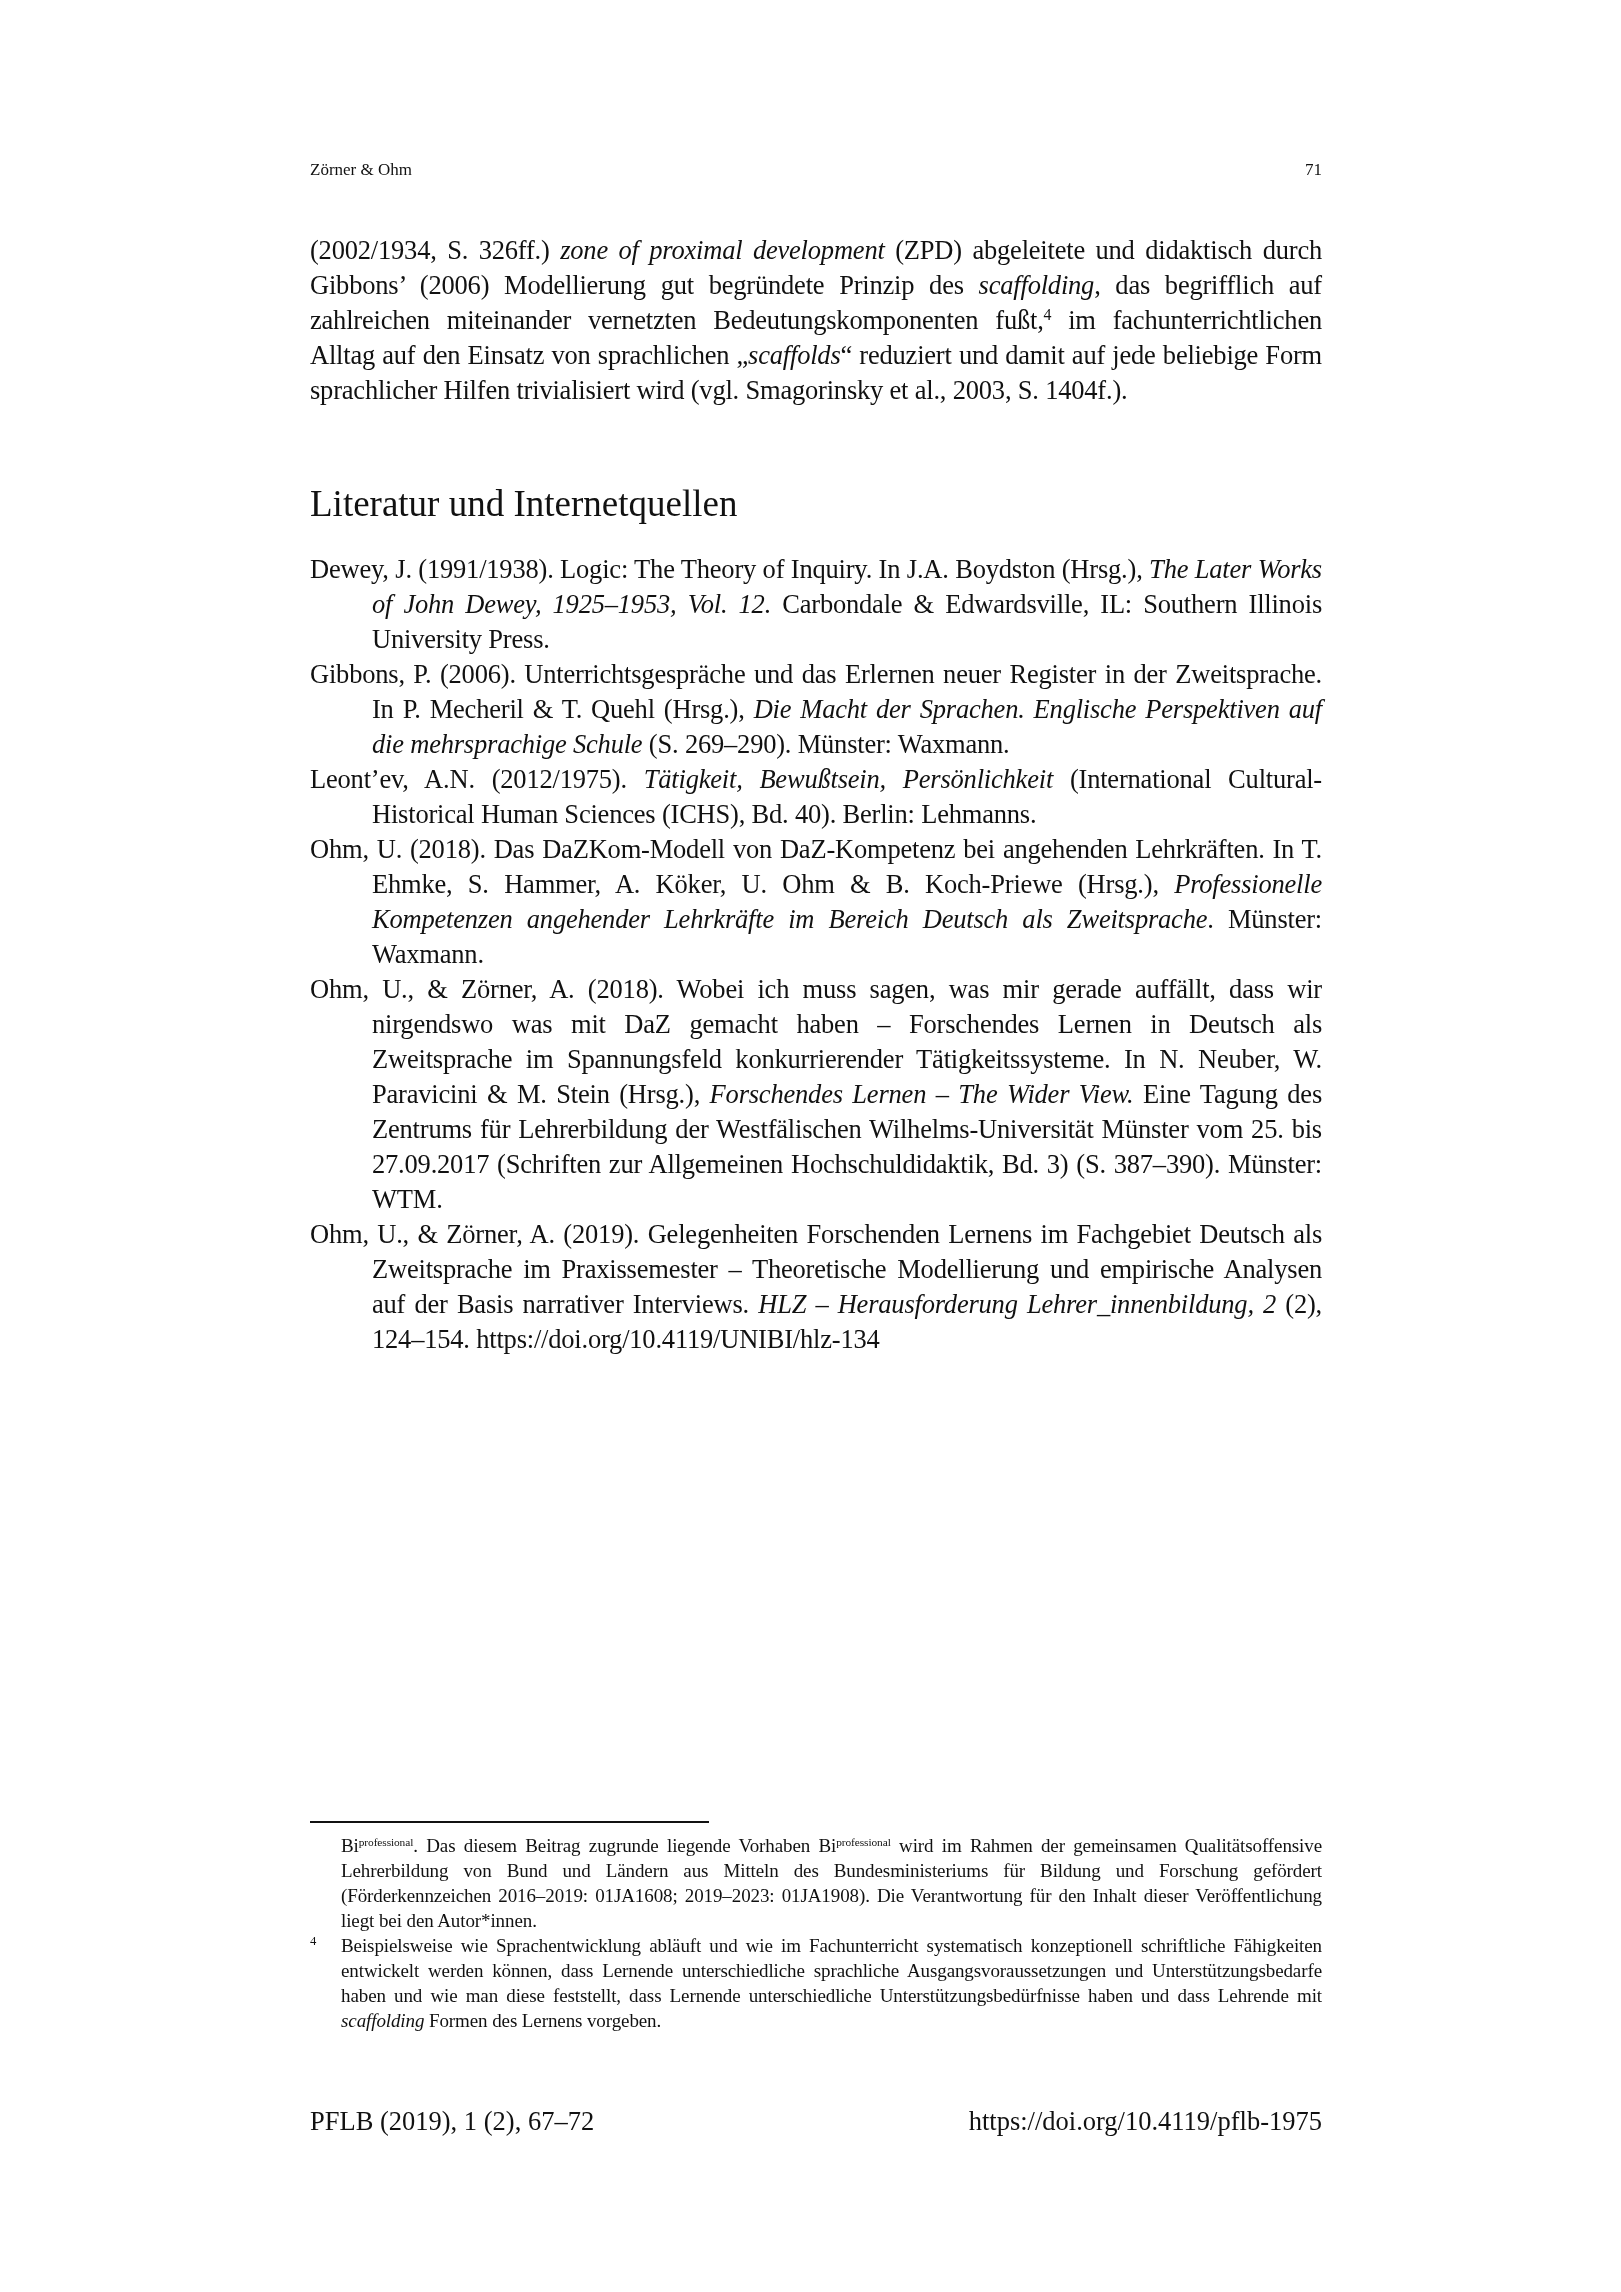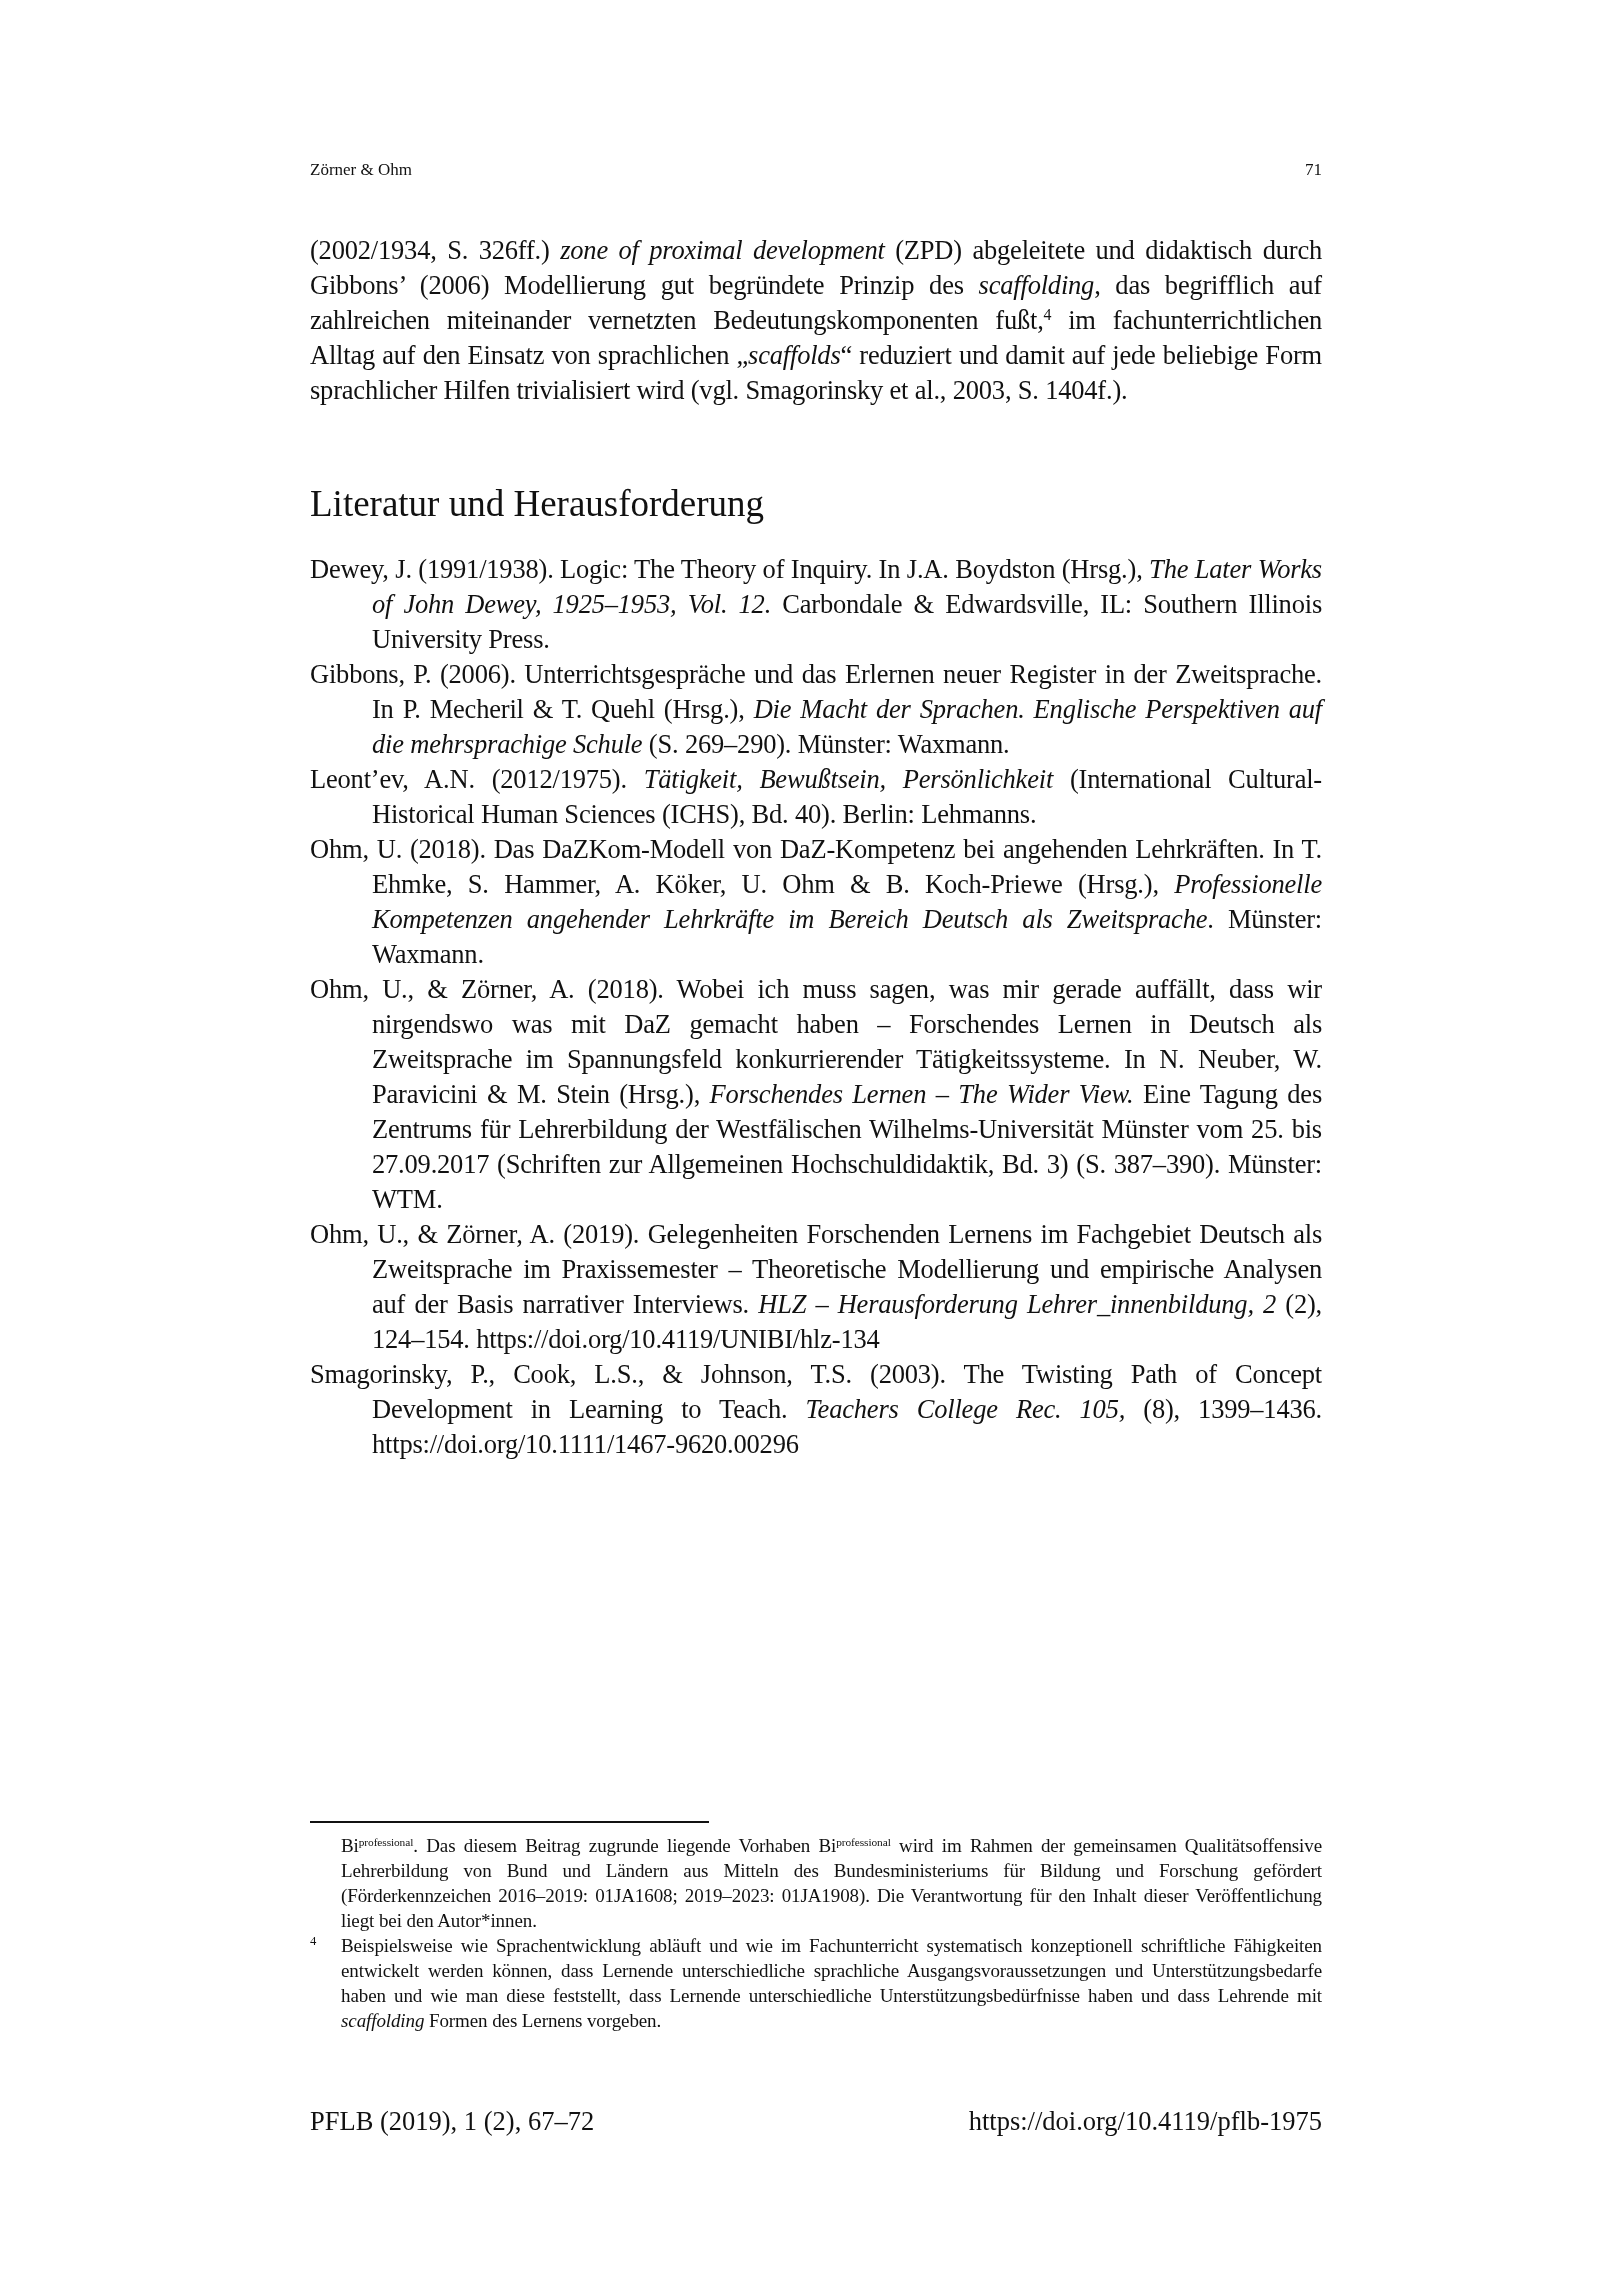--- a/index.html
+++ b/index.html
@@ -55,30 +55,29 @@
 </head>
 <body>
 
 <div class="page-header">
   <span>Zörner &amp; Ohm</span>
   <span>71</span>
 </div>
 
 <div class="body-text"><span>(2002/1934, S. 326ff.) </span><i>zone of proximal development</i><span> (ZPD) abgeleitete und didaktisch durch Gibbons’ (2006) Modellierung gut begründete Prinzip des </span><i>scaffolding</i><span>, das begrifflich auf zahlreichen miteinander vernetzten Bedeutungskomponenten fußt,</span><sup>4</sup><span> im fachunterrichtlichen Alltag auf den Einsatz von sprachlichen „</span><i>scaffolds</i><span>“ reduziert und damit auf jede beliebige Form sprachlicher Hilfen trivialisiert wird (vgl. Smagorinsky et al., 2003, S. 1404f.).</span></div>
 
-<h2 class="section-heading">Literatur und Herausforderung</h2>
+<h2 class="section-heading">Literatur und Internetquellen</h2>
 
 <div class="references" id="ref-list">
     <div class="ref"><span>Dewey, J. (1991/1938). Logic: The Theory of Inquiry. In J.A. Boydston (Hrsg.), </span><i>The Later Works of John Dewey, 1925–1953, Vol. 12.</i><span> Carbondale &amp; Edwardsville, IL: Southern Illinois University Press.</span></div>
     <div class="ref"><span>Gibbons, P. (2006). Unterrichtsgespräche und das Erlernen neuer Register in der Zweitsprache. In P. Mecheril &amp; T. Quehl (Hrsg.), </span><i>Die Macht der Sprachen. Englische Perspektiven auf die mehrsprachige Schule</i><span> (S. 269–290). Münster: Waxmann.</span></div>
     <div class="ref"><span>Leont’ev, A.N. (2012/1975). </span><i>Tätigkeit, Bewußtsein, Persönlichkeit</i><span> (International Cultural-Historical Human Sciences (ICHS), Bd. 40). Berlin: Lehmanns.</span></div>
     <div class="ref"><span>Ohm, U. (2018). Das DaZKom-Modell von DaZ-Kompetenz bei angehenden Lehrkräften. In T. Ehmke, S. Hammer, A. Köker, U. Ohm &amp; B. Koch-Priewe (Hrsg.), </span><i>Professionelle Kompetenzen angehender Lehrkräfte im Bereich Deutsch als Zweitsprache</i><span>. Münster: Waxmann.</span></div>
     <div class="ref"><span>Ohm, U., &amp; Zörner, A. (2018). Wobei ich muss sagen, was mir gerade auffällt, dass wir nirgendswo was mit DaZ gemacht haben – Forschendes Lernen in Deutsch als Zweitsprache im Spannungsfeld konkurrierender Tätigkeitssysteme. In N. Neuber, W. Paravicini &amp; M. Stein (Hrsg.), </span><i>Forschendes Lernen – The Wider View.</i><span> Eine Tagung des Zentrums für Lehrerbildung der Westfälischen Wilhelms-Universität Münster vom 25. bis 27.09.2017 (Schriften zur Allgemeinen Hochschuldidaktik, Bd. 3) (S. 387–390). Münster: WTM.</span></div>
     <div class="ref"><span>Ohm, U., &amp; Zörner, A. (2019). Gelegenheiten Forschenden Lernens im Fachgebiet Deutsch als Zweitsprache im Praxissemester – Theoretische Modellierung und empirische Analysen auf der Basis narrativer Interviews. </span><i>HLZ – Herausforderung Lehrer_innenbildung, 2</i><span> (2), 124–154. https://doi.org/10.4119/UNIBI/hlz-134</span></div>
-    <div class="ref"><span>Smagorinsky, P., Cook, L.S., &amp; Johnson, T.S. (2003). The Twisting Path of Concept Development in Learning to Teach. </span><i>Teachers College Rec. 105,</i><span> (8), 1399–1436. https://doi.org/10.1111/1467-9620.00296</span></div>
   </div>
 
 <div class="footnote-rule"></div>
 
 <div class="footnotes" id="fn-list">
     <div class="fn"><span>Bi</span><sup>professional</sup><span>. Das diesem Beitrag zugrunde liegende Vorhaben Bi</span><sup>professional</sup><span> wird im Rahmen der gemeinsamen Qualitätsoffensive Lehrerbildung von Bund und Ländern aus Mitteln des Bundesministeriums für Bildung und Forschung gefördert (Förderkennzeichen 2016–2019: 01JA1608; 2019–2023: 01JA1908). Die Verantwortung für den Inhalt dieser Veröffentlichung liegt bei den Autor*innen.</span></div>
     <div class="fn"><span class="fn-mark">4</span><span>Beispielsweise wie Sprachentwicklung abläuft und wie im Fachunterricht systematisch konzeptionell schriftliche Fähigkeiten entwickelt werden können, dass Lernende unterschiedliche sprachliche Ausgangsvoraussetzungen und Unterstützungsbedarfe haben und wie man diese feststellt, dass Lernende unterschiedliche Unterstützungsbedürfnisse haben und dass Lehrende mit </span><i>scaffolding</i><span> Formen des Lernens vorgeben.</span></div>
   </div>
 
 <div class="page-footer">

